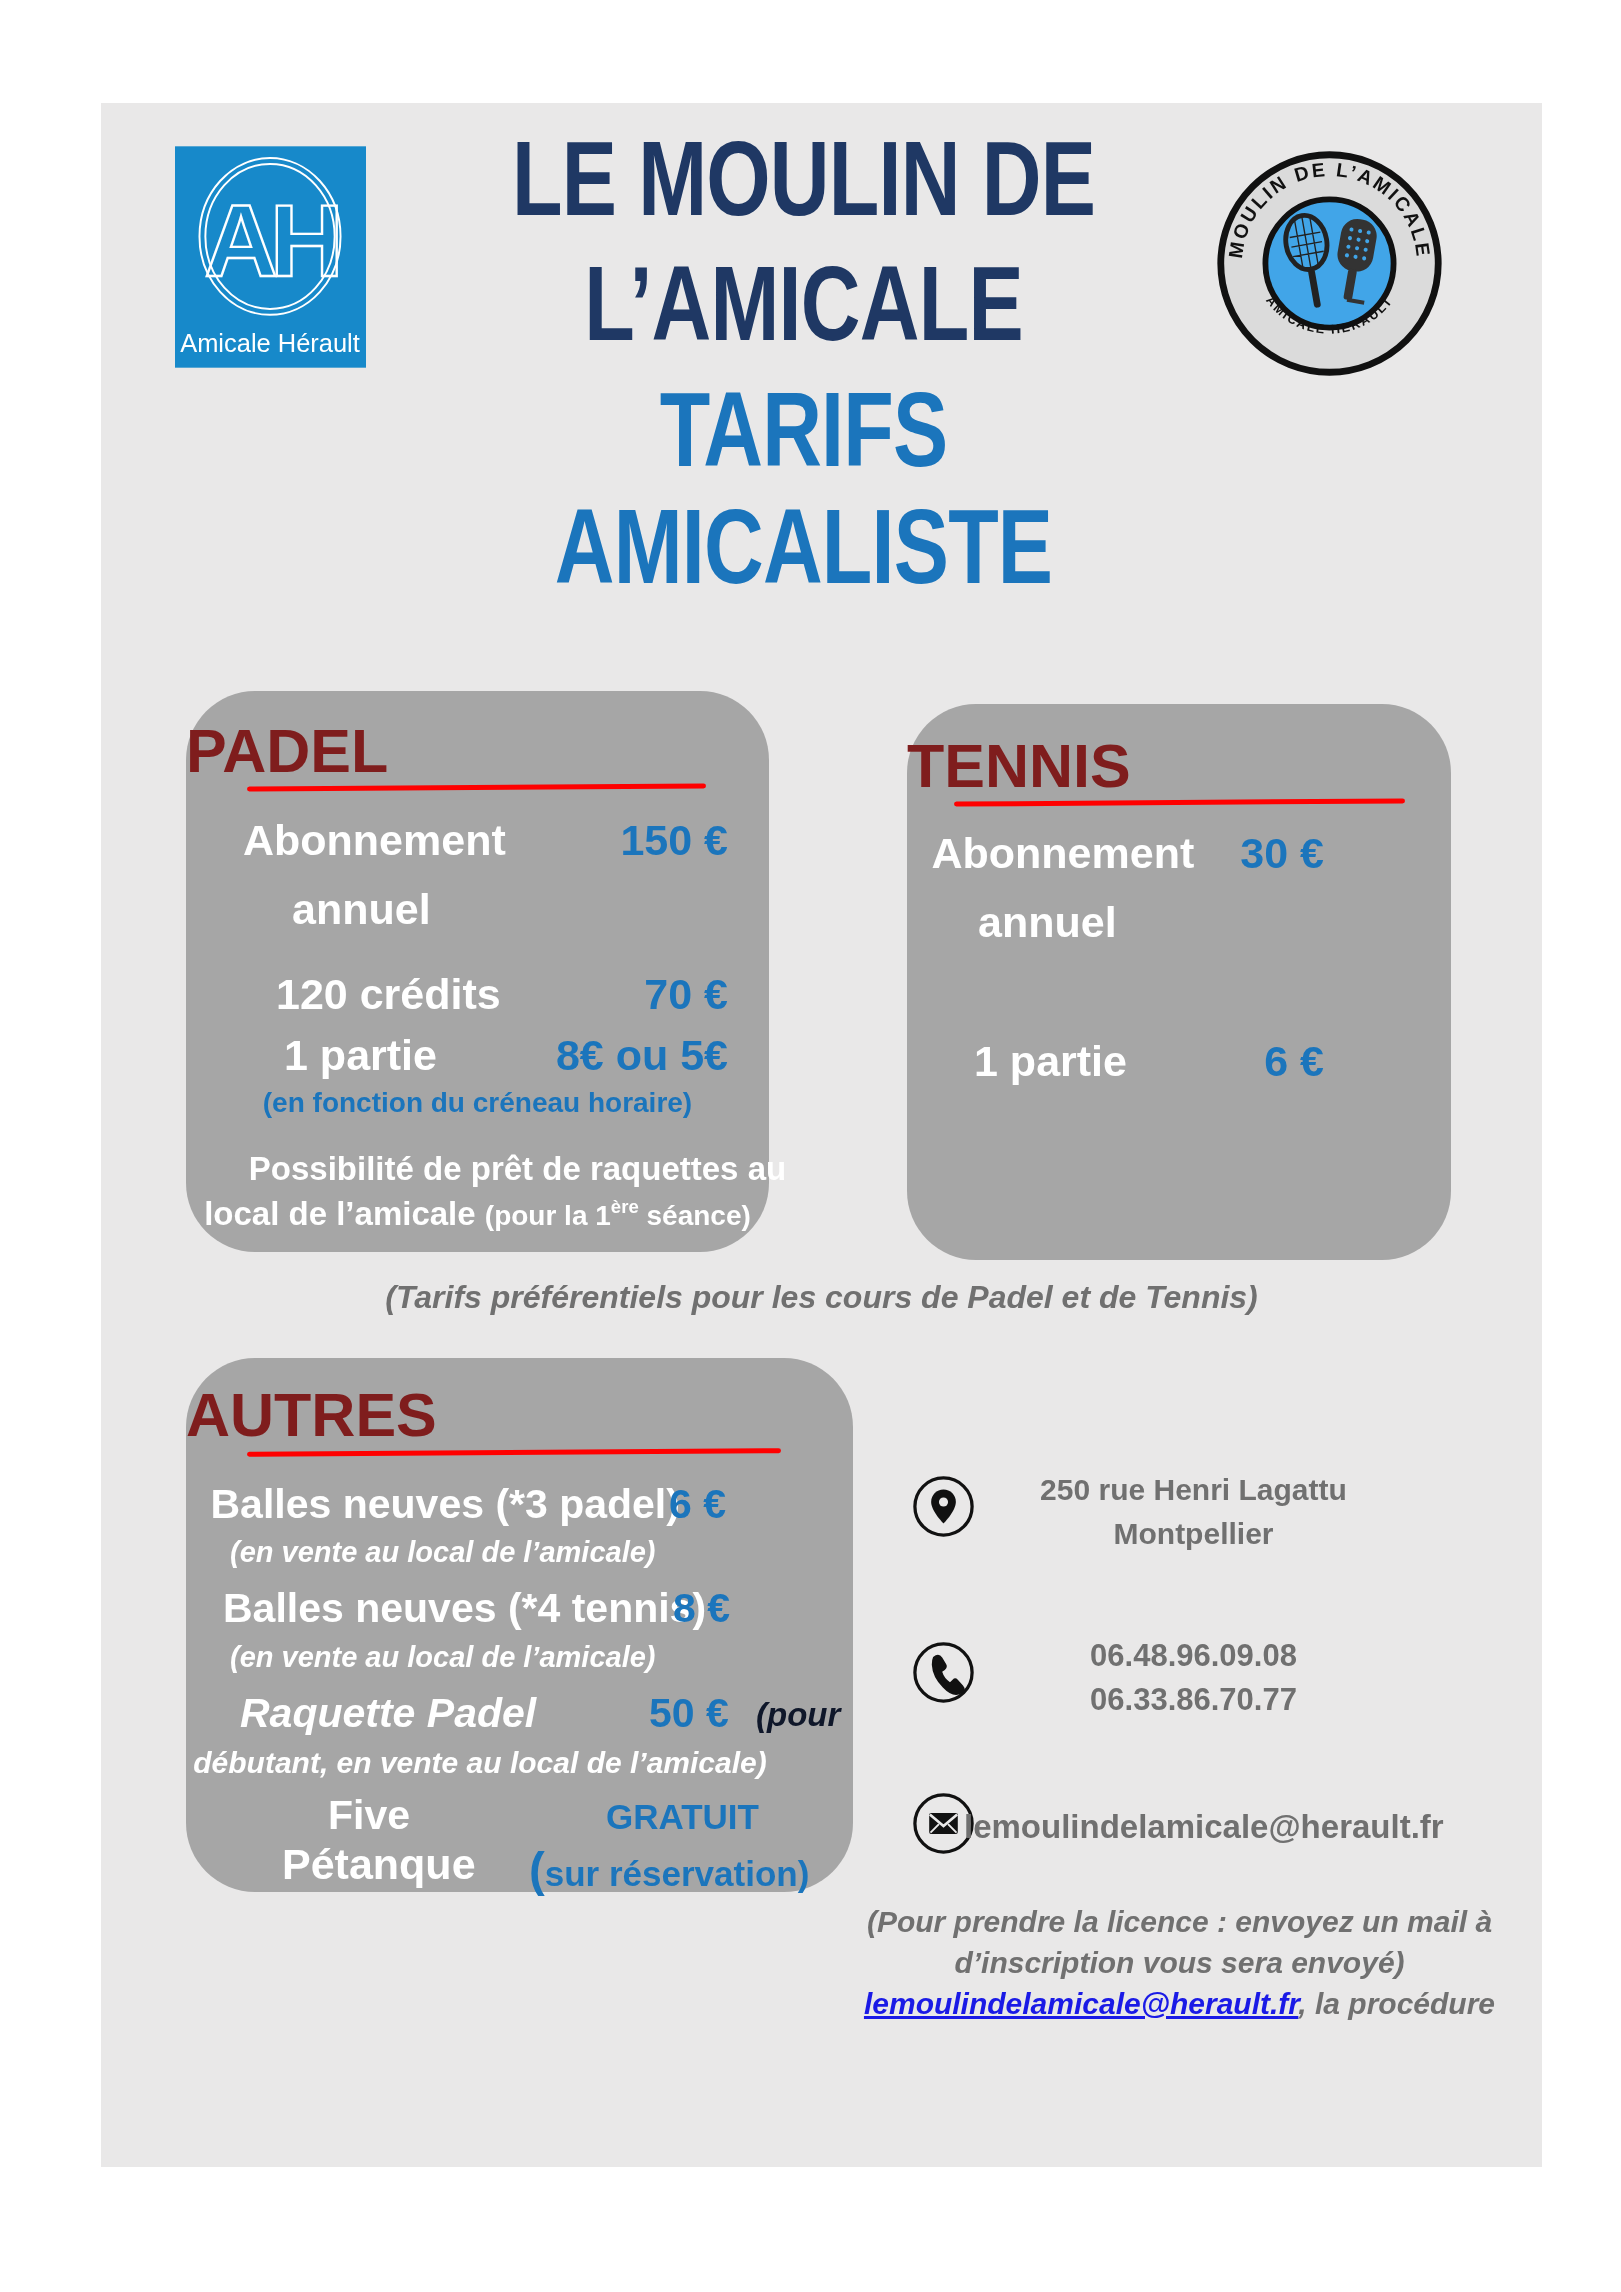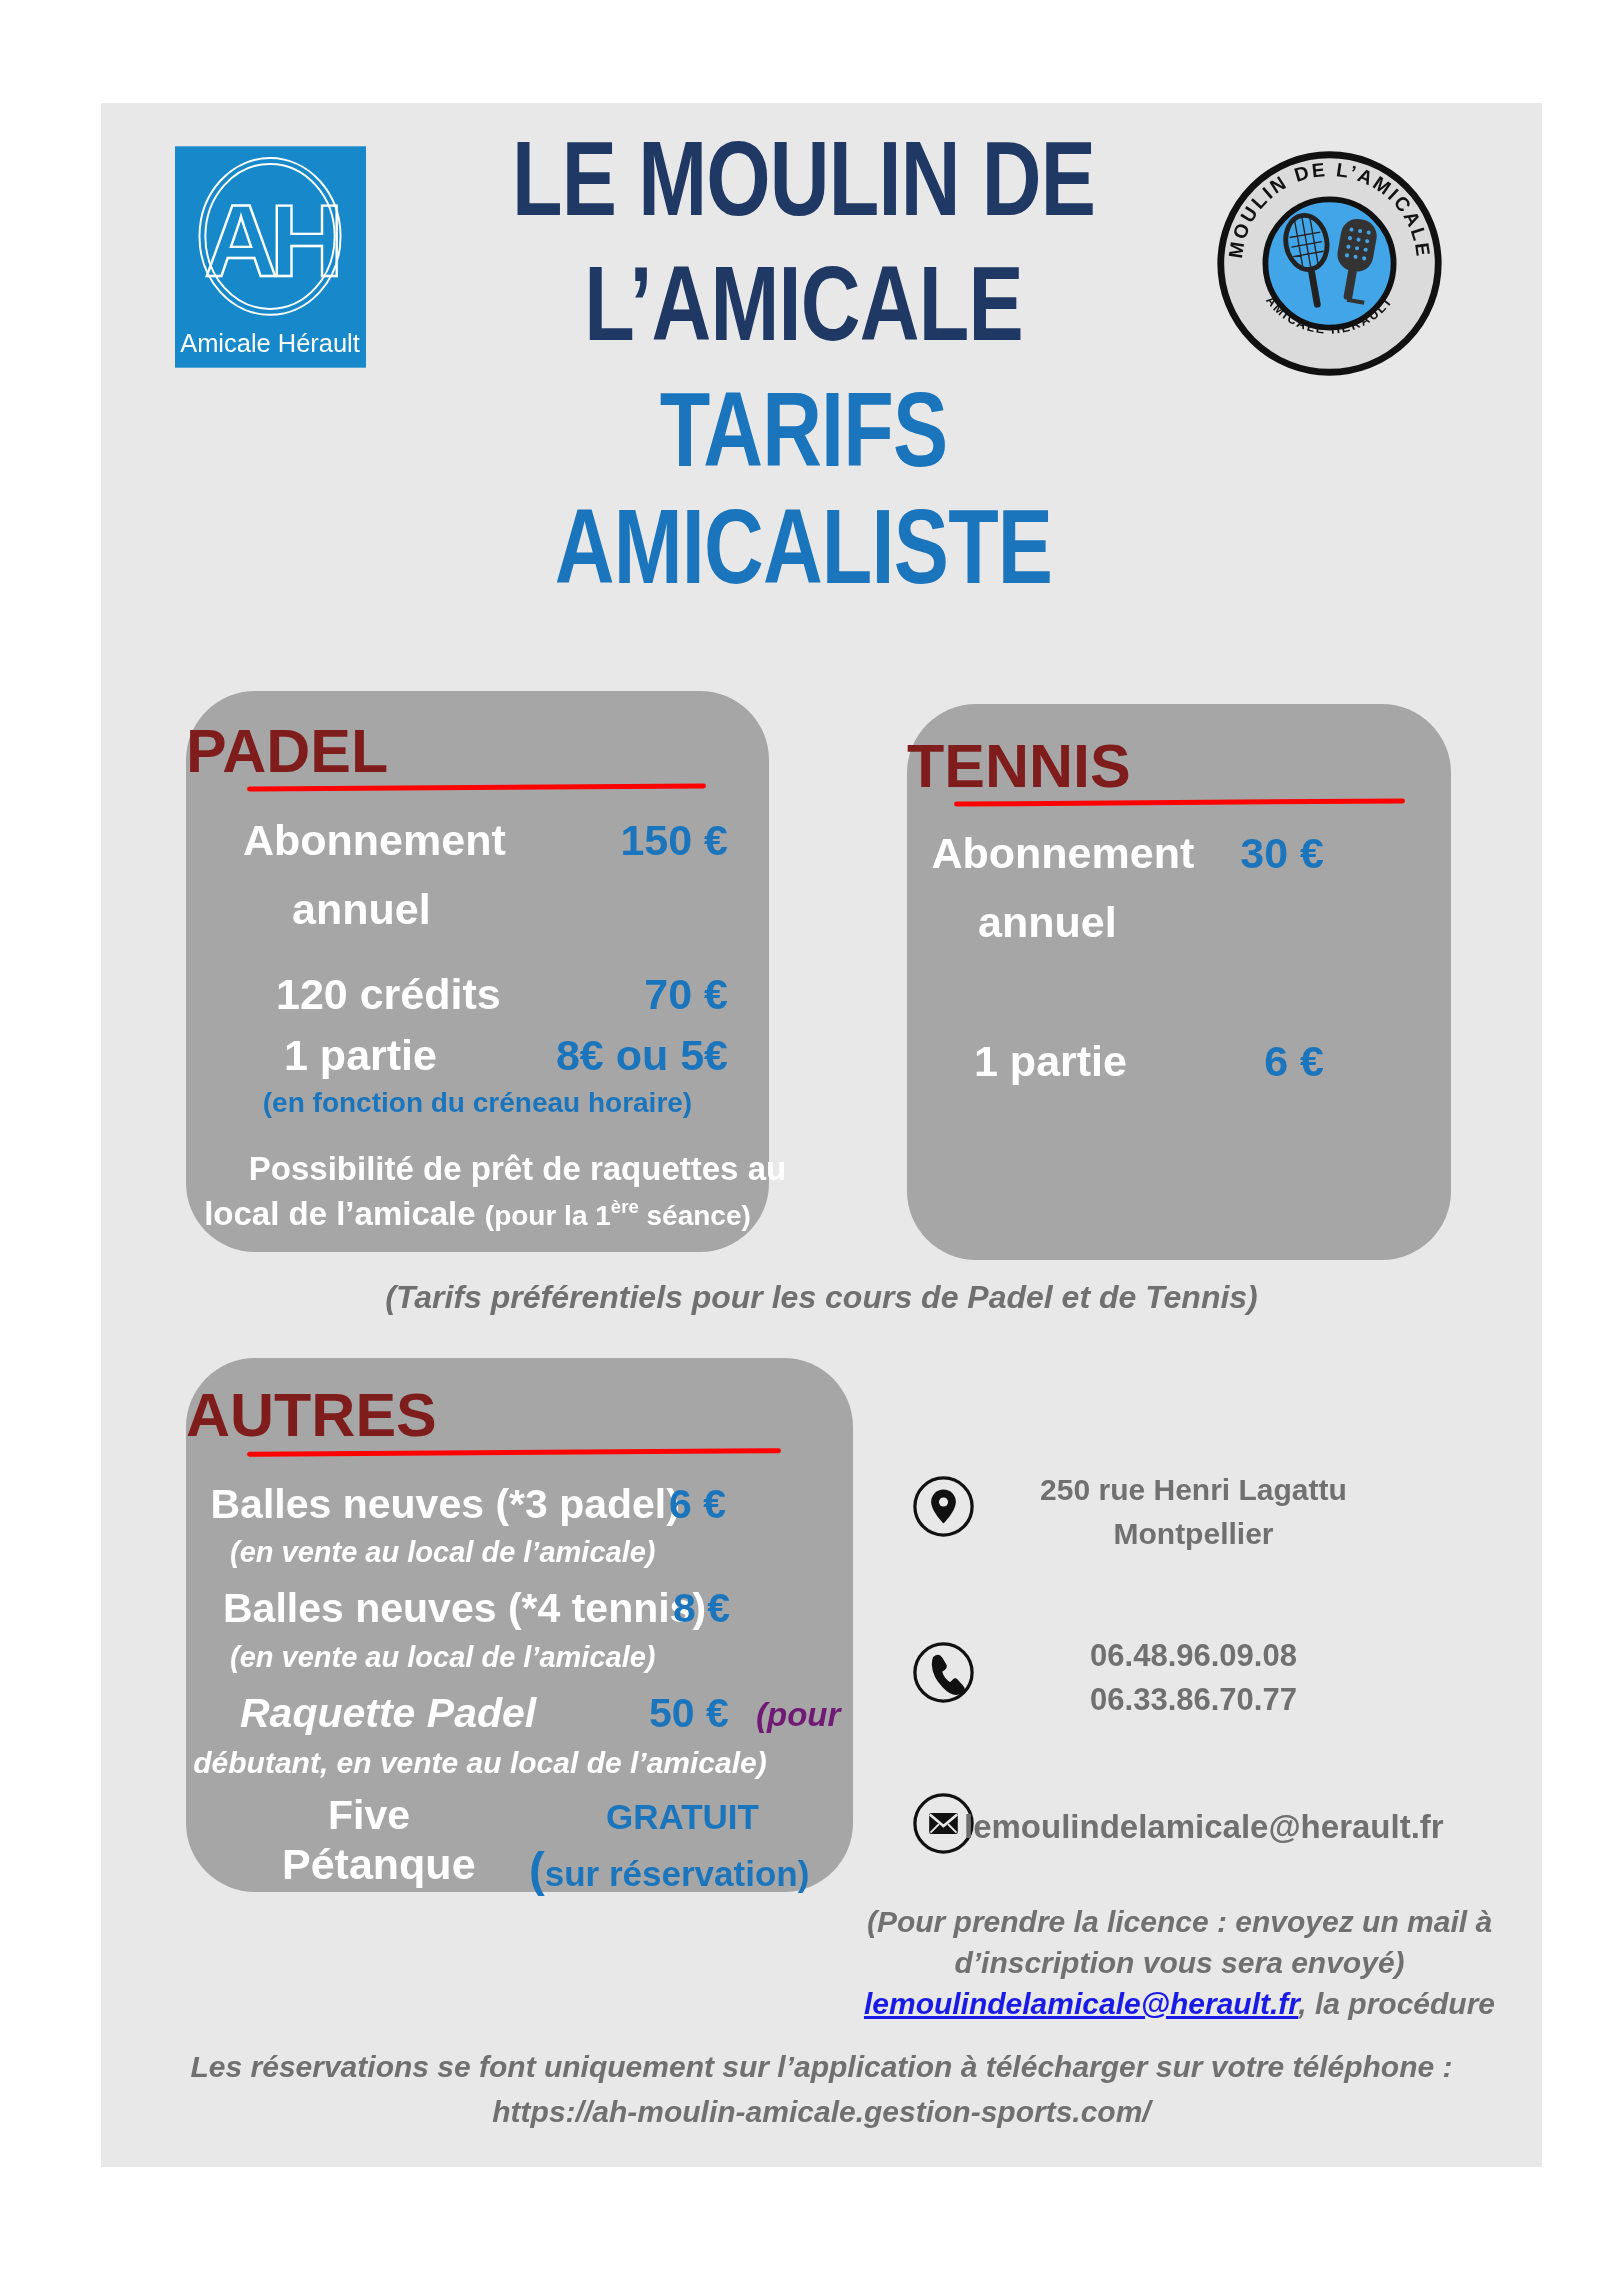--- a/index.html
+++ b/index.html
@@ -26,21 +26,21 @@
   .smallblue{position:absolute;left:0;width:100%;text-align:center;color:#1B75BC;
              font-weight:bold;font-size:28px;margin-top:8px;}
   .wfoot{position:absolute;left:0;width:100%;text-align:center;color:#ffffff;
          font-weight:bold;font-size:33px;white-space:nowrap;}
   .wfoot .small{font-size:28px;}
   .wfoot sup{font-size:18.6px;vertical-align:super;}
   .witalic{position:absolute;color:#ffffff;font-weight:bold;font-style:italic;font-size:29px;white-space:nowrap;}
 
   .a-lbl{position:absolute;color:#ffffff;font-weight:bold;font-size:41px;white-space:nowrap;}
   .a-prc{position:absolute;color:#1B75BC;font-weight:bold;font-size:41px;white-space:nowrap;}
-  .a-sfx{position:absolute;color:#701a75;font-style:italic;font-weight:bold;font-size:33px;white-space:nowrap;}
+  .a-sfx{position:absolute;color:#0f172a;font-style:italic;font-weight:bold;font-size:33px;white-space:nowrap;}
   .bigparen{font-size:1.35em;font-weight:bold;}
 
   
   .gray-note{position:absolute;left:0;width:100%;text-align:center;color:#707070;
              font-weight:bold;font-style:italic;font-size:32px;}
   .contact-icon{position:absolute;width:65px;height:65px;}
   .contact-text{position:absolute;text-align:center;color:#707070;font-weight:bold;white-space:nowrap;}
   .licence{position:absolute;left:745px;top:1798px;width:667px;text-align:center;color:#707070;
            font-weight:bold;font-style:italic;font-size:30px;line-height:41px;}
   .licence a{color:#1A1AE6;text-decoration:underline;font-weight:bold;}
@@ -184,20 +184,16 @@
       <path d="M30 64 L43 51 M70 64 L57 51" stroke="#E9E8E8" stroke-width="3"></path>
     </svg>
     <div class="contact-text" style="left:863px;top:1705px;width:461px;font-size:33px;">lemoulindelamicale@herault.fr</div>
 
     <div class="licence">
       <div>(Pour prendre la licence : envoyez un mail à</div>
       <div>d’inscription vous sera envoyé)</div>
       <div><a href="#">lemoulindelamicale@herault.fr</a><span>, la procédure</span></div>
     </div>
 
-    <div class="bottom-note">
-      <div>Les réservations se font uniquement sur l’application à télécharger sur votre téléphone :</div>
-      <div>https://ah-moulin-amicale.gestion-sports.com/</div>
-    </div>
 
   </div>
 </div>
 
 
 </body></html>

